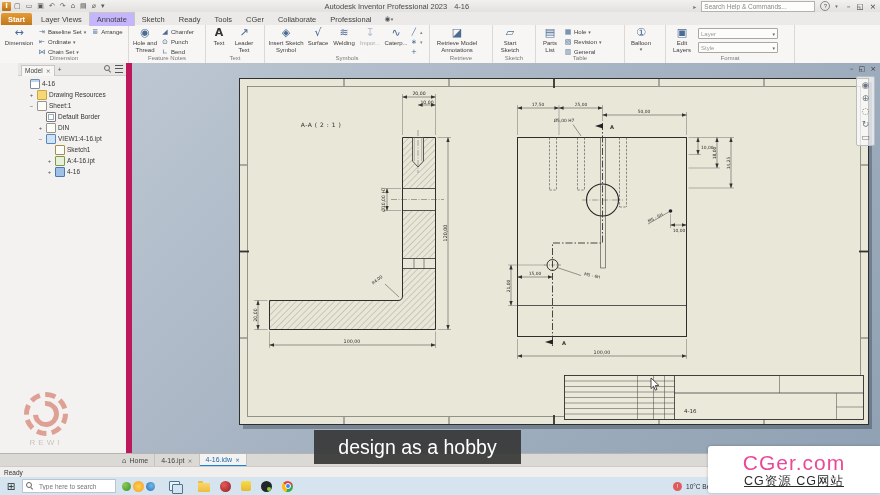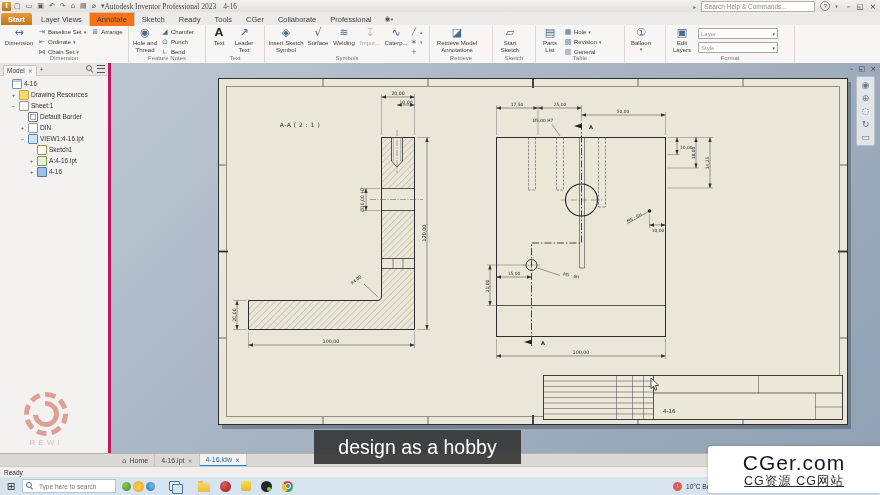--- a/index.html
+++ b/index.html
@@ -9,37 +9,37 @@
   .ico{font-family:"DejaVu Sans",sans-serif;}
 
   
   .titlebar{position:absolute;left:0;top:0;right:0;height:12px;
     background:linear-gradient(#f2f1f0,#e3e1de);border-bottom:1px solid #c9c6c2;
     display:flex;align-items:center;font-size:7.5px;color:#444;}
   .applogo{width:9px;height:9px;margin:0 3px 0 2px;border-radius:1px;flex:none;
     background:linear-gradient(#e8a33b,#b96f17);color:#fff;font-size:7px;font-weight:bold;
     display:flex;align-items:center;justify-content:center;}
   .qat{display:flex;gap:5px;color:#5a5a5a;font-size:7px;}
-  .wtitle{flex:1;color:#4a4a4a;white-space:nowrap;overflow:hidden;font-family:Liberation Serif, serif;}
+  .wtitle{flex:1;text-align:center;color:#4a4a4a;white-space:nowrap;overflow:hidden;}
   .wtitle .doc{margin-left:7px;}
   .hsearch{width:108px;height:9px;border:1px solid #b5b2ae;background:#fdfdfc;
     font-size:6.5px;padding:0 2px;color:#555;font-family:"Liberation Sans",sans-serif;}
   .hsearch::placeholder{color:#8a8a8a;}
   .tright{display:flex;align-items:center;gap:5px;margin:0 4px;}
   .helpq{width:8px;height:8px;border:1px solid #888;border-radius:50%;font-size:6px;
     display:flex;align-items:center;justify-content:center;color:#555;}
   .winctl{display:flex;gap:6px;font-size:7.5px;color:#333;margin-left:4px;}
 
   
   .rtabs{position:absolute;left:0;top:12px;right:0;height:13px;background:#eceae8;
     display:flex;align-items:flex-end;font-size:7.5px;color:#3f3f3f;padding-left:1px;}
   .rtab{padding:2px 7px 1px;cursor:default;}
   .rtab.file{background:linear-gradient(#e69b35,#c2781c);color:#fff;font-weight:bold;
     border-radius:2px 2px 0 0;margin-right:2px;}
-  .rtab.active{background:#f97316;border:1px solid #c9c6c2;border-bottom:none;
+  .rtab.active{background:#c4b5fd;border:1px solid #c9c6c2;border-bottom:none;
     margin-bottom:-1px;padding-bottom:2px;z-index:2;}
   .eyebtn{margin-left:6px;font-size:7px;color:#555;padding-bottom:2px;}
 
   
   .ribbon{position:absolute;left:0;top:25px;right:0;height:38px;background:#f7f6f5;
     border-bottom:1px solid #c4c1bd;display:flex;align-items:stretch;}
   .rgroup{position:relative;border-right:1px solid #dcd9d4;padding:1px 3px 9px;flex:none;}
   .glabel{position:absolute;left:0;right:0;bottom:0;height:8px;text-align:center;
     font-size:6px;color:#7a7a76;}
   .rbody{display:flex;gap:3px;align-items:flex-start;height:28px;}
@@ -56,22 +56,22 @@
   .caret{font-size:5px;color:#666;}
   .dd{width:74px;height:9px;background:#fcfcfb;border:1px solid #aaa7a3;border-radius:1px;
     display:flex;align-items:center;justify-content:space-between;padding:0 2px;
     font-size:6px;color:#9c9c9a;}
   .minicol{display:flex;flex-direction:column;gap:2px;padding-top:2px;font-size:7px;
     color:#4a6c92;text-align:center;}
   .minicol span{height:8px;line-height:8px;}
 
   
   .main{position:absolute;left:0;top:63px;right:0;height:390px;display:flex;}
-  .browser{width:108px;flex:none;background:#f3f2f1;border-right:3px solid #be185d;
-    position:relative;}
+  .browser{width:108px;flex:none;background:#f3f2f1;border-right:6px solid #be185d;
+    position:relative;padding-left:18px;}
   .bheader{height:12px;background:#e8e6e4;border-bottom:1px solid #d2cfcb;display:flex;
     align-items:center;font-size:6.5px;color:#3e3e3e;padding:0 3px;gap:3px;}
   .btab{background:#f7f6f5;border:1px solid #c9c6c2;border-bottom:none;padding:0 3px;
     display:flex;gap:3px;align-items:center;height:10px;margin-top:2px;}
   .bplus{color:#555;}
   .bsp{flex:1;}
   .mag{position:relative;width:8px;height:8px;flex:none;}
   .mag::before{content:"";position:absolute;left:0;top:0;width:4px;height:4px;
     border:1px solid #666;border-radius:50%;}
   .mag::after{content:"";position:absolute;left:5px;top:5px;width:3px;height:1px;
@@ -156,21 +156,21 @@
     display:flex;align-items:center;justify-content:center;}
   .chev{font-size:7px;color:#555;}
 
   
   .subtitle{position:absolute;left:314px;top:430px;width:207px;height:34px;z-index:30;
     background:rgba(56,56,56,.93);color:#fff;font-size:19.5px;
     display:flex;align-items:center;justify-content:center;white-space:nowrap;}
   .watermark{position:absolute;right:0;top:446px;width:172px;height:47px;background:#fff;
     z-index:40;display:flex;flex-direction:column;align-items:center;justify-content:center;
     border-radius:3px 0 0 3px;box-shadow:0 0 3px rgba(0,0,0,.25);}
-  .wm1{font-size:21px;color:#0f172a;line-height:22px;letter-spacing:1px;}
+  .wm1{font-size:21px;color:#ec4899;line-height:22px;letter-spacing:1px;}
   .wm2{font-size:12.5px;color:#2c2c2c;line-height:14px;letter-spacing:1px;text-decoration:underline;}
   .cursor{position:absolute;left:650px;top:377px;z-index:60;}
 </style>
 </head>
 <body>
 
 <div class="app">
 
   <div class="titlebar">
     <span class="applogo ico">I</span>

